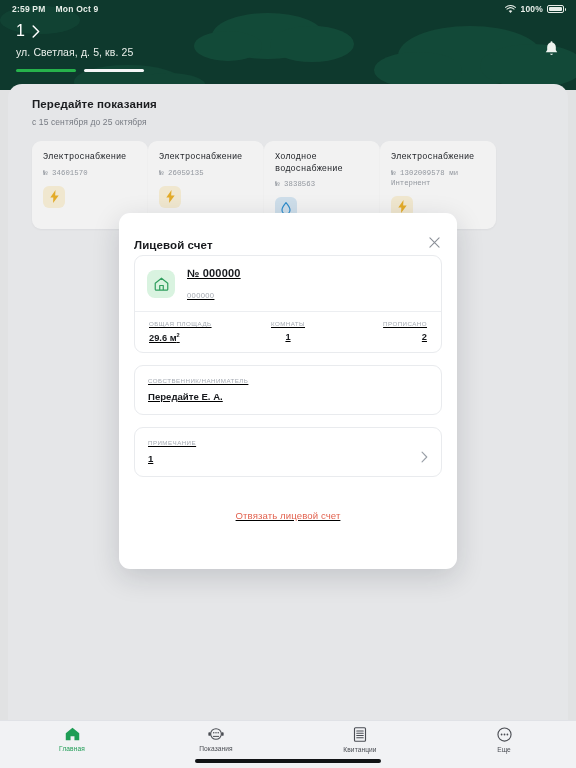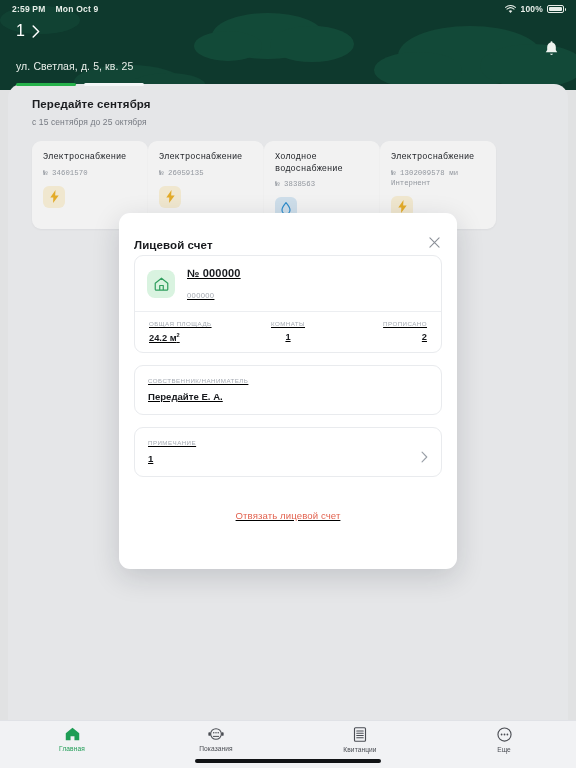--- a/index.html
+++ b/index.html
@@ -77,21 +77,21 @@
   .hdr-num { font-size: 16px; font-weight: 400; letter-spacing: .2px; }
   .chev-right-hdr { display: block; }
   .bell-btn {
     position: absolute;
     right: 14px;
     top: 20px;
     width: 22px; height: 22px;
     display: flex; align-items: center; justify-content: center;
   }
   .hdr-addr {
-    margin-top: 20px;
+    margin-top: 6px;
     color: #e9efea;
     font-size: 10.5px;
     letter-spacing: .1px;
   }
   .progress {
     margin-top: 11px;
     display: flex;
     gap: 8px;
   }
   .pg-seg { height: 3.2px; width: 60px; border-radius: 2px; }
@@ -365,21 +365,21 @@
 
       <div class="progress">
         <span class="pg-seg" style="background:#26b24b"></span>
         <span class="pg-seg" style="background:#f4f6f7"></span>
       </div>
     </div>
   </div>
 
   <div class="sheet">
     <div class="sheet-inner">
-      <div class="sec-title">Передайте сентября</div>
+      <div class="sec-title">Передайте показания</div>
       <div class="sec-sub">с 15 сентября до 25 октября</div>
 
       <div class="cards">
 
         <div class="mcard">
           <div class="mcard-title">Электроснабжение</div>
           <div class="mcard-num">№ 34601570</div>
           <div class="mcard-ico ico-elec">
             <svg width="11" height="13" viewBox="0 0 11 14">
                 <path d="M6.6 0 L1 8 h3.2 L4 14 L10 6 H6.2 Z" fill="#f0b429"></path>
@@ -446,21 +446,21 @@
           </span>
           <span>
             <span class="acct-no" style="display:block">№ 000000</span>
             <span class="acct-sub" style="display:block">000000</span>
           </span>
         </div>
 
         <div class="stats">
           <div class="stat">
             <div class="stat-lab">ОБЩАЯ ПЛОЩАДЬ</div>
-            <div class="stat-val"><span>24.2 м</span><sup>2</sup></div>
+            <div class="stat-val"><span>29.6 м</span><sup>2</sup></div>
           </div>
           <div class="stat mid">
             <div class="stat-lab">КОМНАТЫ</div>
             <div class="stat-val">1</div>
           </div>
           <div class="stat end">
             <div class="stat-lab">ПРОПИСАНО</div>
             <div class="stat-val">2</div>
           </div>
         </div>

